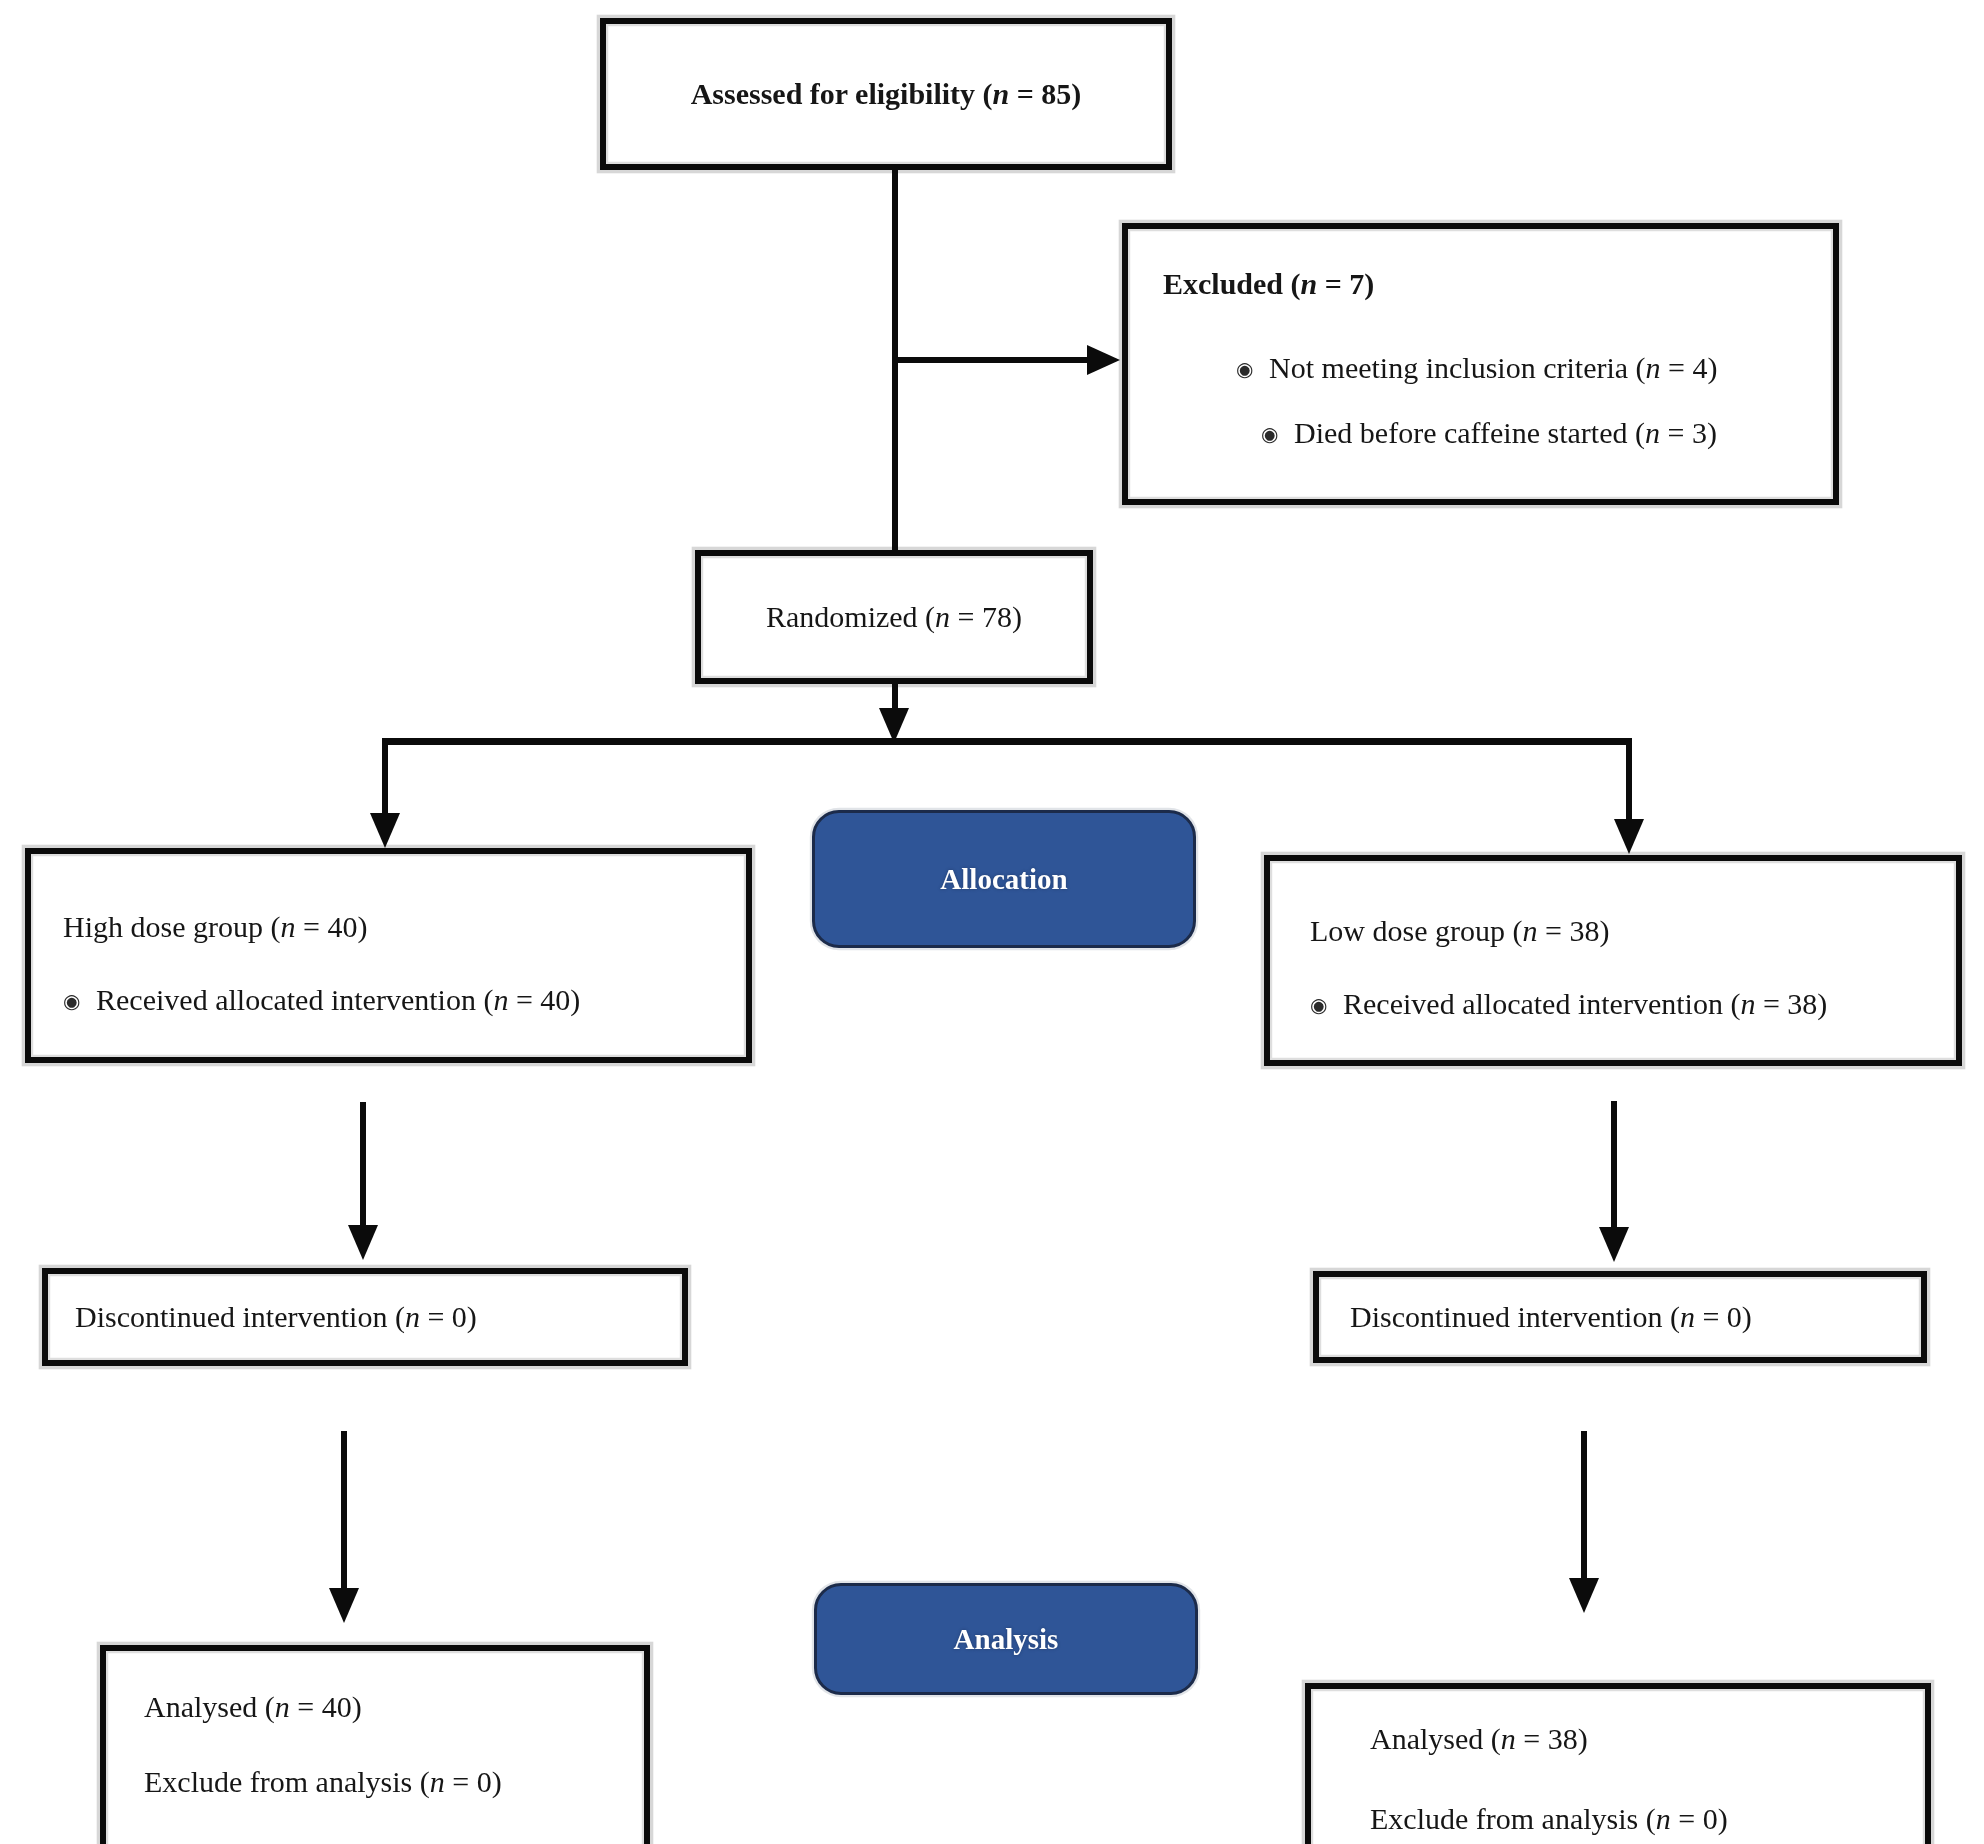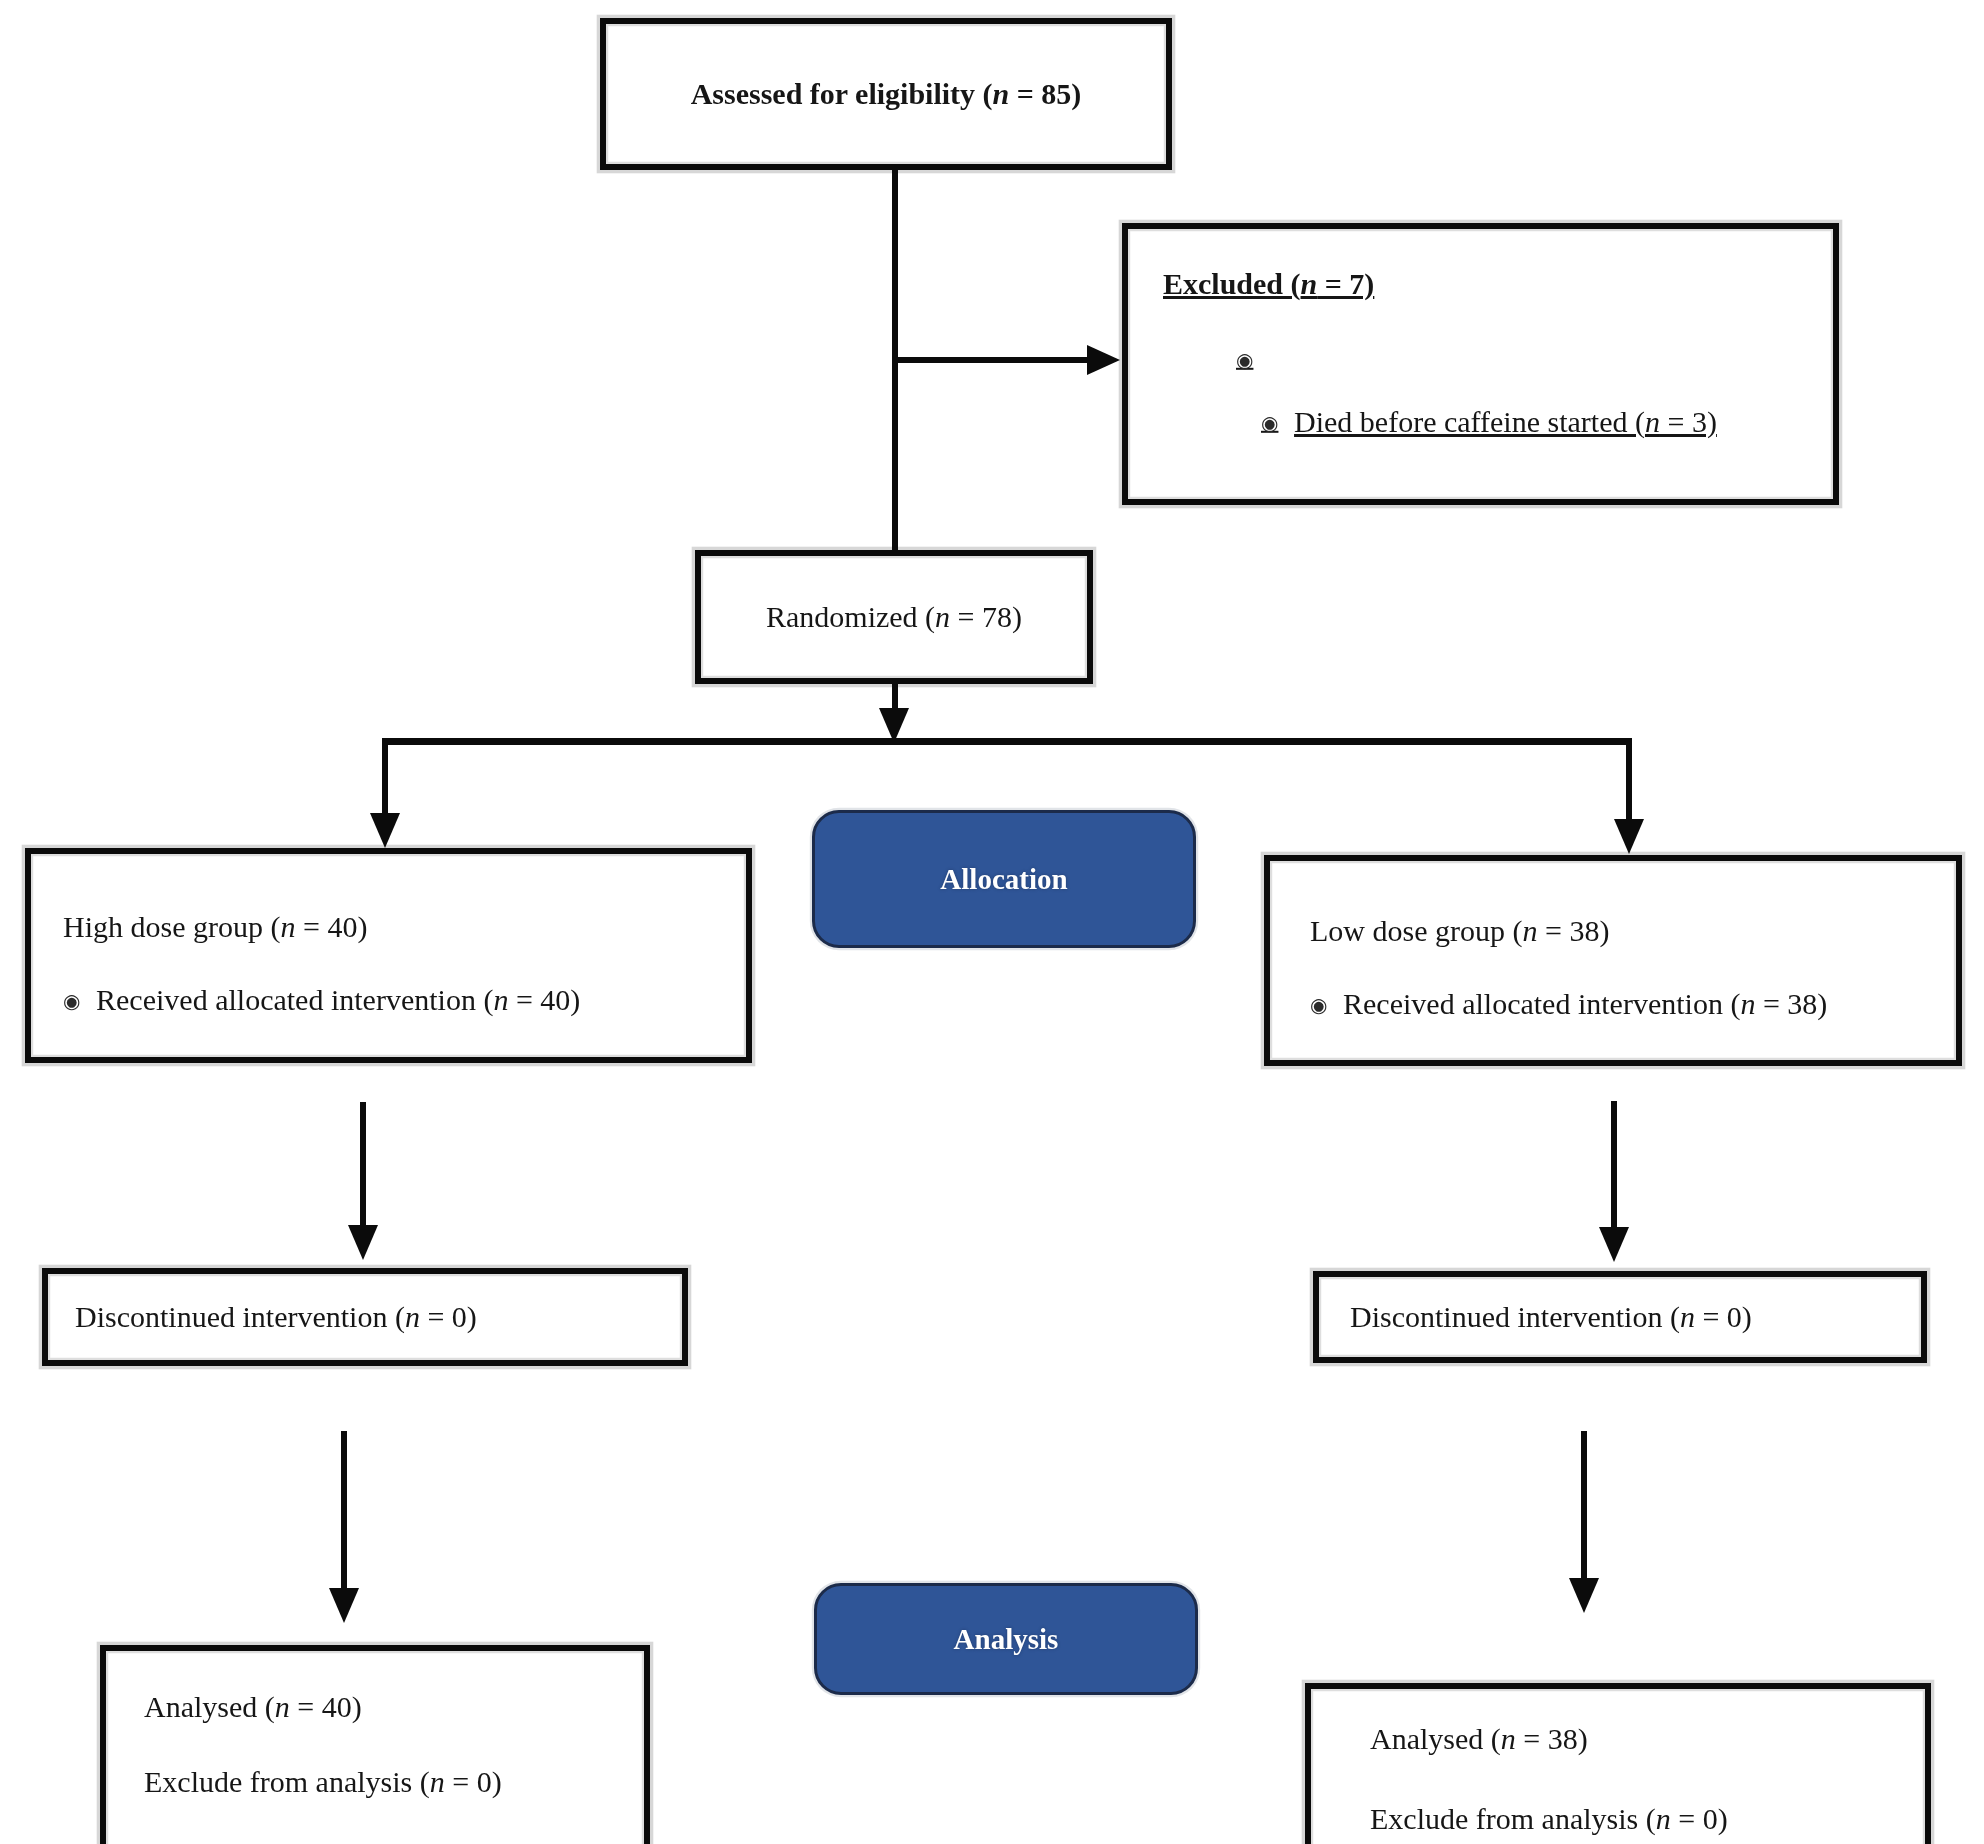--- a/index.html
+++ b/index.html
@@ -60,21 +60,21 @@
   .row{display:flex;align-items:baseline;}
   .bullet-glyph{
     font-family:"DejaVu Sans",sans-serif;
     font-size:20px;color:#2a2a2a;
     margin-right:15.6px;transform:translateY(-2.2px);
   }
   .var{font-style:italic;}
 
   
   #assessed-box{left:600px;top:18px;width:572px;height:152px;justify-content:center;padding:0 7.8px;}
-  #excluded-box{left:1122px;top:223px;width:717px;height:282px;padding:38px 16.7px 0 35px;text-decoration:underline;}
+  #excluded-box{left:1122px;top:223px;width:717px;height:282px;padding:38px 16.7px 0 35px;}
   #excluded-bullet-1{margin:49px 0 0 73px;}
   #excluded-bullet-2{margin:31px 0 0 98px;}
   #randomized-box{left:695px;top:550px;width:398px;height:134px;justify-content:center;}
   #stage-allocation{left:812px;top:810px;width:384px;height:138px;}
   #group-left-box{left:25px;top:848px;width:727px;height:215px;padding:56px 11px 0 32px;}
   #group-left-bullet{margin-top:38px;}
   #group-right-box{left:1264px;top:855px;width:698px;height:211px;padding:53px 11px 0 40px;}
   #group-right-bullet{margin-top:38px;}
   #stage-followup{left:812px;top:1218px;width:385px;height:103px;}
   #followup-left-box{left:42px;top:1268px;width:646px;height:98px;padding-left:27px;}
@@ -110,20 +110,21 @@
 <div class="canvas">
 
   <div class="wbox center-line" id="assessed-box">
     <span class="bold">Assessed for eligibility (<i class="var">n</i> = 85)</span>
   </div>
 
   <div class="wbox" id="excluded-box">
     <div class="bold">Excluded (<i class="var">n</i> = 7)</div>
     <div class="row" id="excluded-bullet-1">
       <span class="bullet-glyph">◉</span>
+      <span>Not meeting inclusion criteria (<i class="var">n</i> = 4)</span>
     </div>
     <div class="row" id="excluded-bullet-2">
       <span class="bullet-glyph">◉</span>
       <span>Died before caffeine started (<i class="var">n</i> = 3)</span>
     </div>
   </div>
 
   <div class="wbox center-line" id="randomized-box">
     <span>Randomized (<i class="var">n</i> = 78)</span>
   </div>

